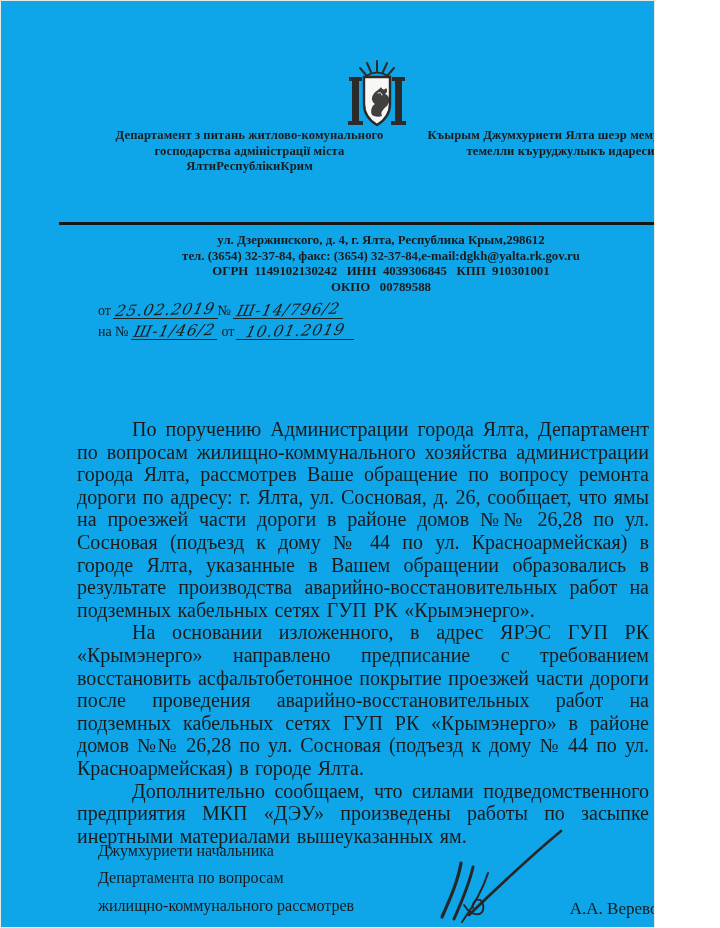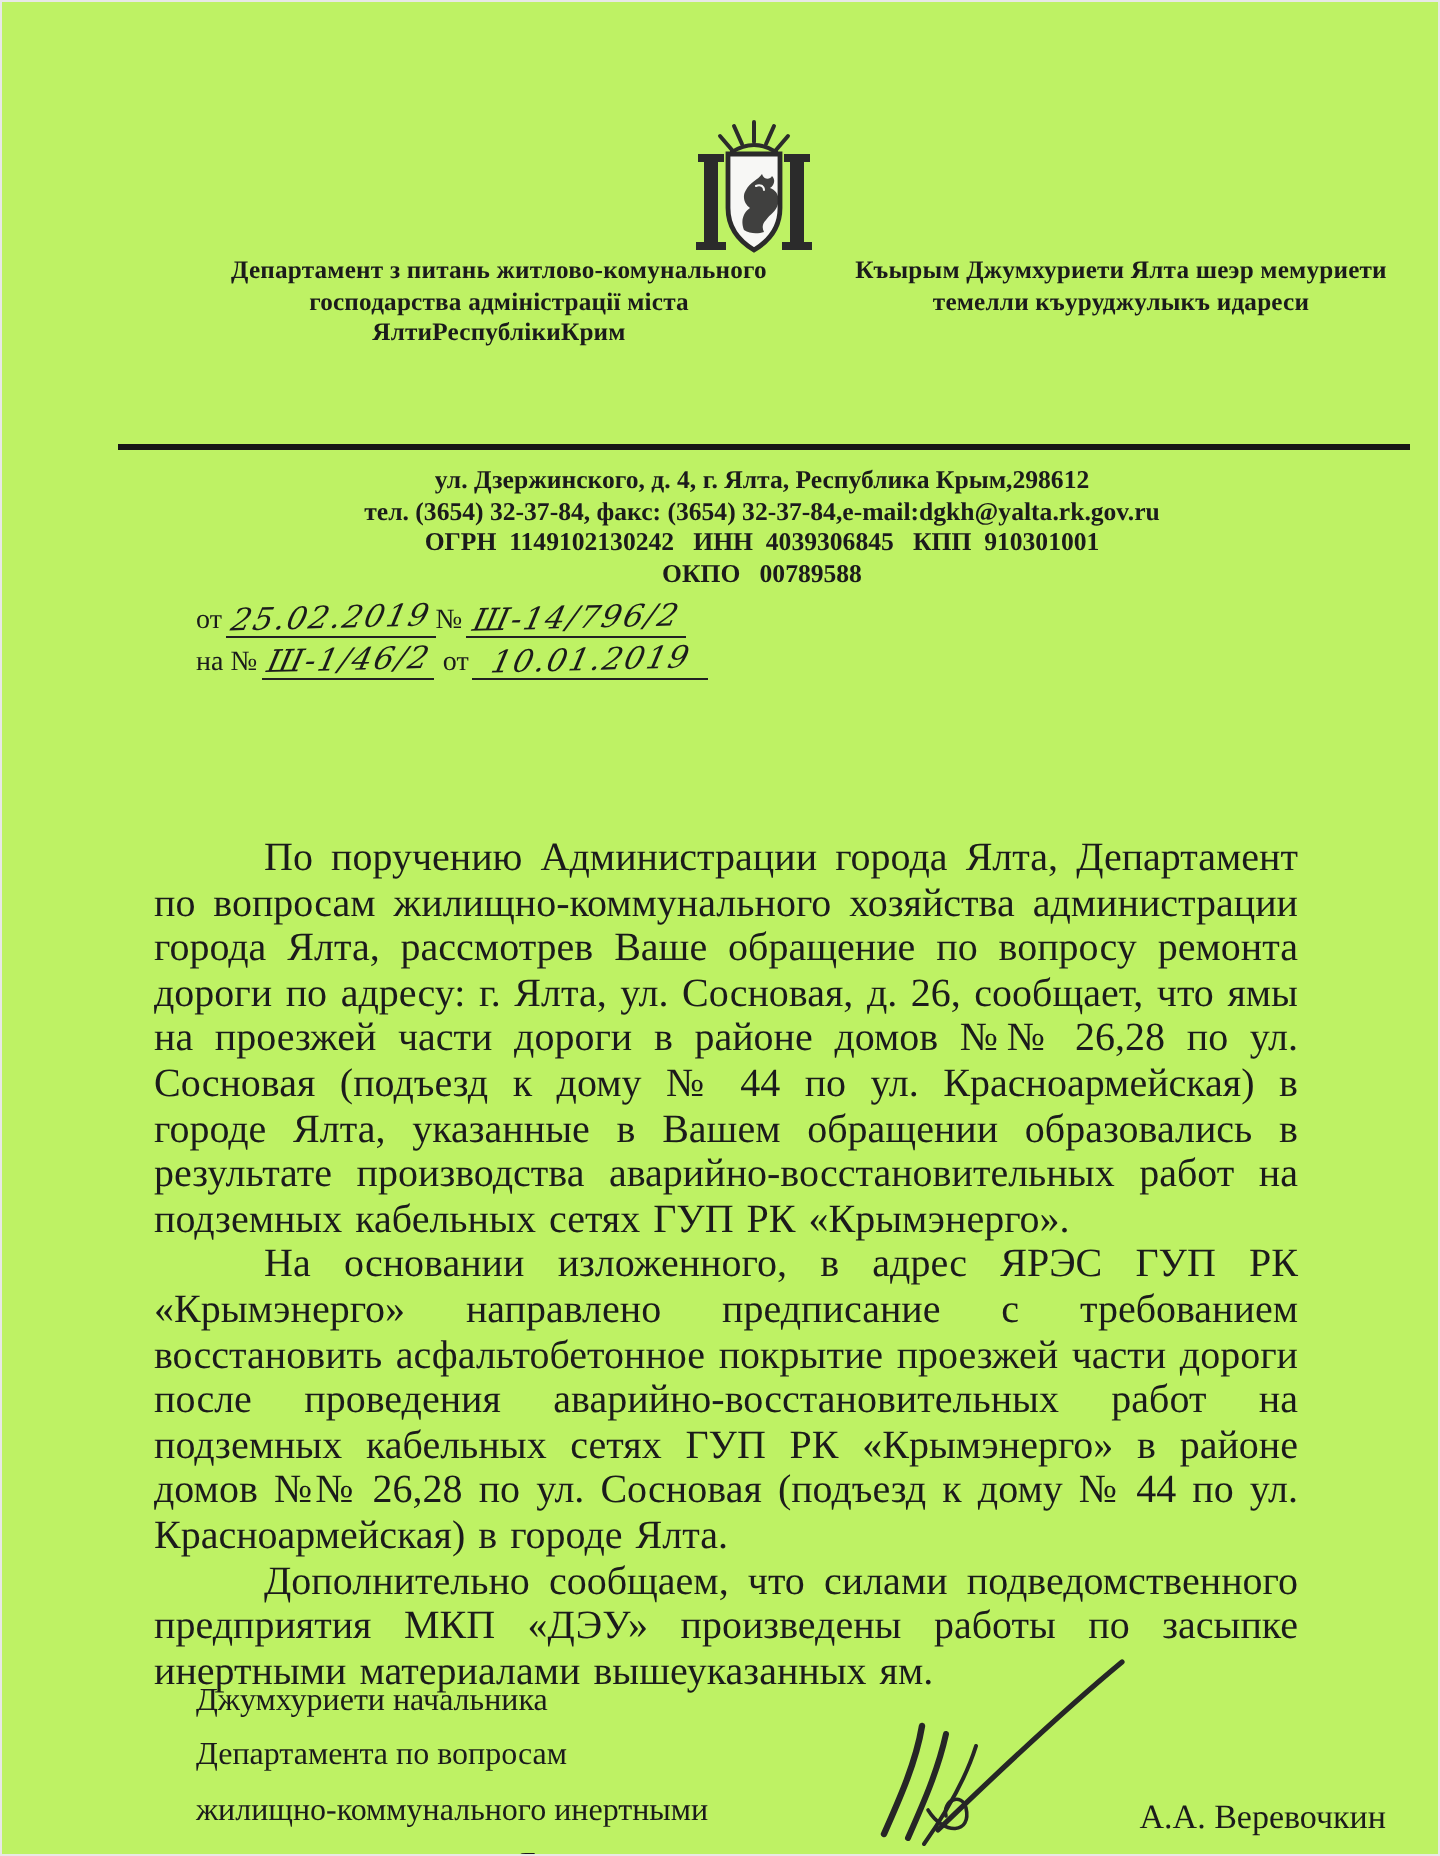--- a/index.html
+++ b/index.html
@@ -1,20 +1,20 @@
 <!DOCTYPE html>
 <html><head>
 <meta charset="utf-8">
 <style>
   * { margin:0; padding:0; box-sizing:border-box; }
   html,body { background:#ffffff; }
   .page {
     position:relative;
-    width:720px; height:928px;
-    background:#bef264;
+    width:655px; height:928px;
+    background:#0ea5e9;
     border:1px solid #e8e8e6;
     font-family:"Liberation Serif", serif;
     color:#1b1b1b;
     overflow:hidden;
   }
   
   .emblem { position:absolute; top:58px; left:331px; width:90px; height:72px; }
   
   .header-cols {
     position:absolute; top:127px; left:100px; width:608px;
@@ -143,21 +143,21 @@
   <div class="body-text">
     <p>По поручению Администрации города Ялта, Департамент по вопросам жилищно-коммунального хозяйства администрации города Ялта, рассмотрев Ваше обращение по вопросу ремонта дороги по адресу: г. Ялта, ул. Сосновая, д. 26, сообщает, что ямы на проезжей части дороги в районе домов №№ 26,28 по ул. Сосновая (подъезд к дому № 44 по ул. Красноармейская) в городе Ялта, указанные в Вашем обращении образовались в результате производства аварийно-восстановительных работ на подземных кабельных сетях ГУП РК «Крымэнерго».</p>
     <p>На основании изложенного, в адрес ЯРЭС ГУП РК «Крымэнерго» направлено предписание с требованием восстановить асфальтобетонное покрытие проезжей части дороги после проведения аварийно-восстановительных работ на подземных кабельных сетях ГУП РК «Крымэнерго» в районе домов №№ 26,28 по ул. Сосновая (подъезд к дому № 44 по ул. Красноармейская) в городе Ялта.</p>
     <p>Дополнительно сообщаем, что силами подведомственного предприятия МКП «ДЭУ» произведены работы по засыпке инертными материалами вышеуказанных ям.</p>
   </div>
 
   <div class="sig">
     <div class="sig-title">
       <div>Джумхуриети начальника</div>
       <div>Департамента по вопросам</div>
-      <div>жилищно-коммунального инертными</div>
+      <div>жилищно-коммунального рассмотрев</div>
       <div>администрации города Ялта</div>
     </div>
     <div class="sig-scribble">
       <svg width="140" height="100" viewBox="0 0 140 100">
         <g stroke="#262626" fill="none">
           <path d="M14,92 C22,74 30,56 33,38" stroke-width="3.2"></path>
           <path d="M26,94 C34,76 41,60 45,42" stroke-width="3"></path>
           <path d="M34,97 C46,80 55,64 60,48" stroke-width="2"></path>
           <path d="M41,90 C70,62 104,30 133,6" stroke-width="2.6"></path>
           <path d="M36,80 c8,13 22,12 19,-1 c-2,-8 -12,-4 -10,4" stroke-width="1.8"></path>

